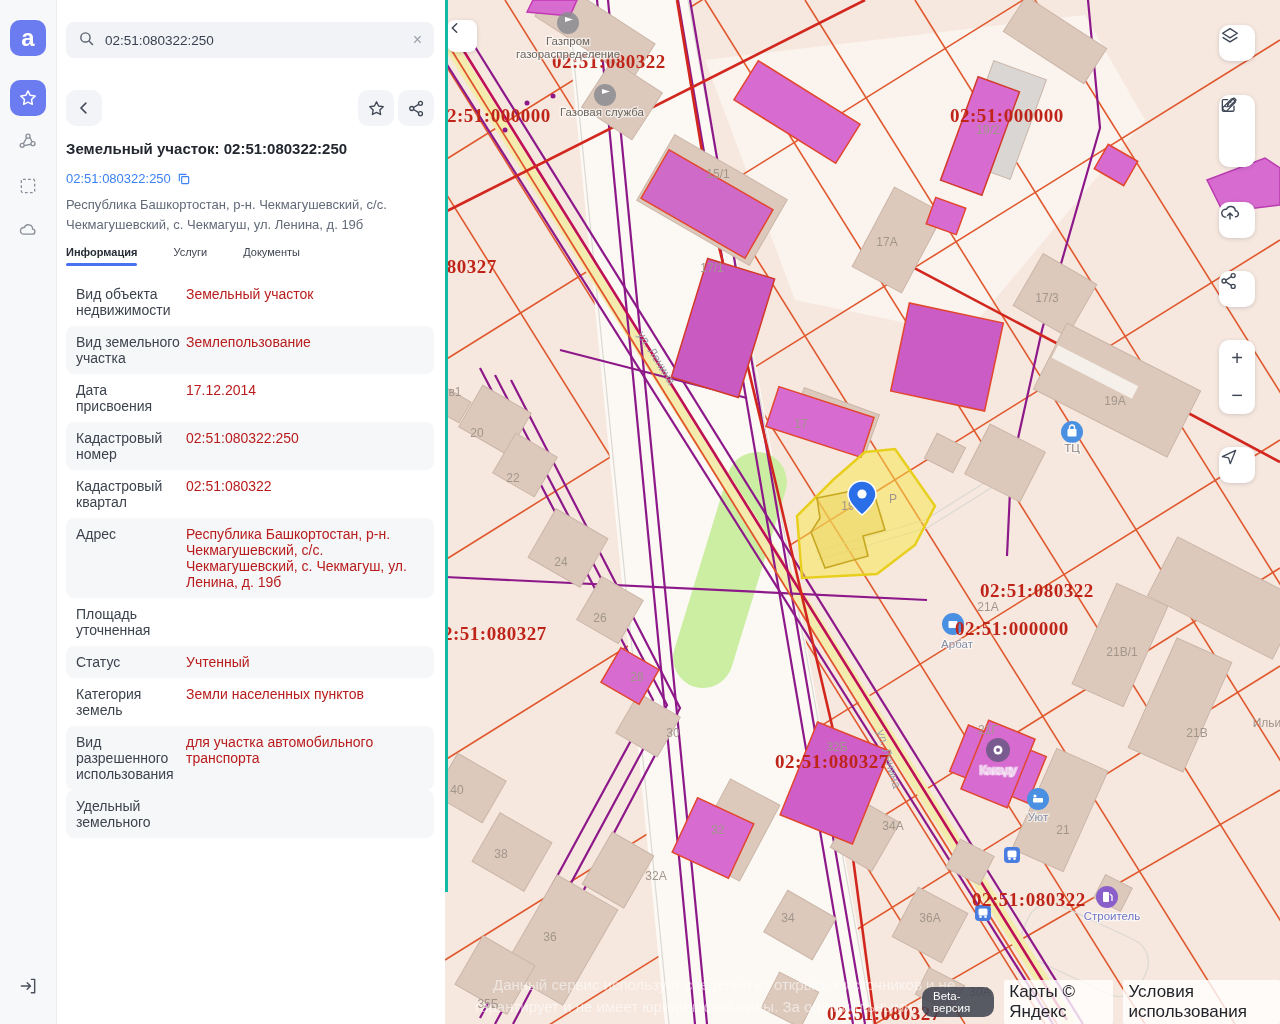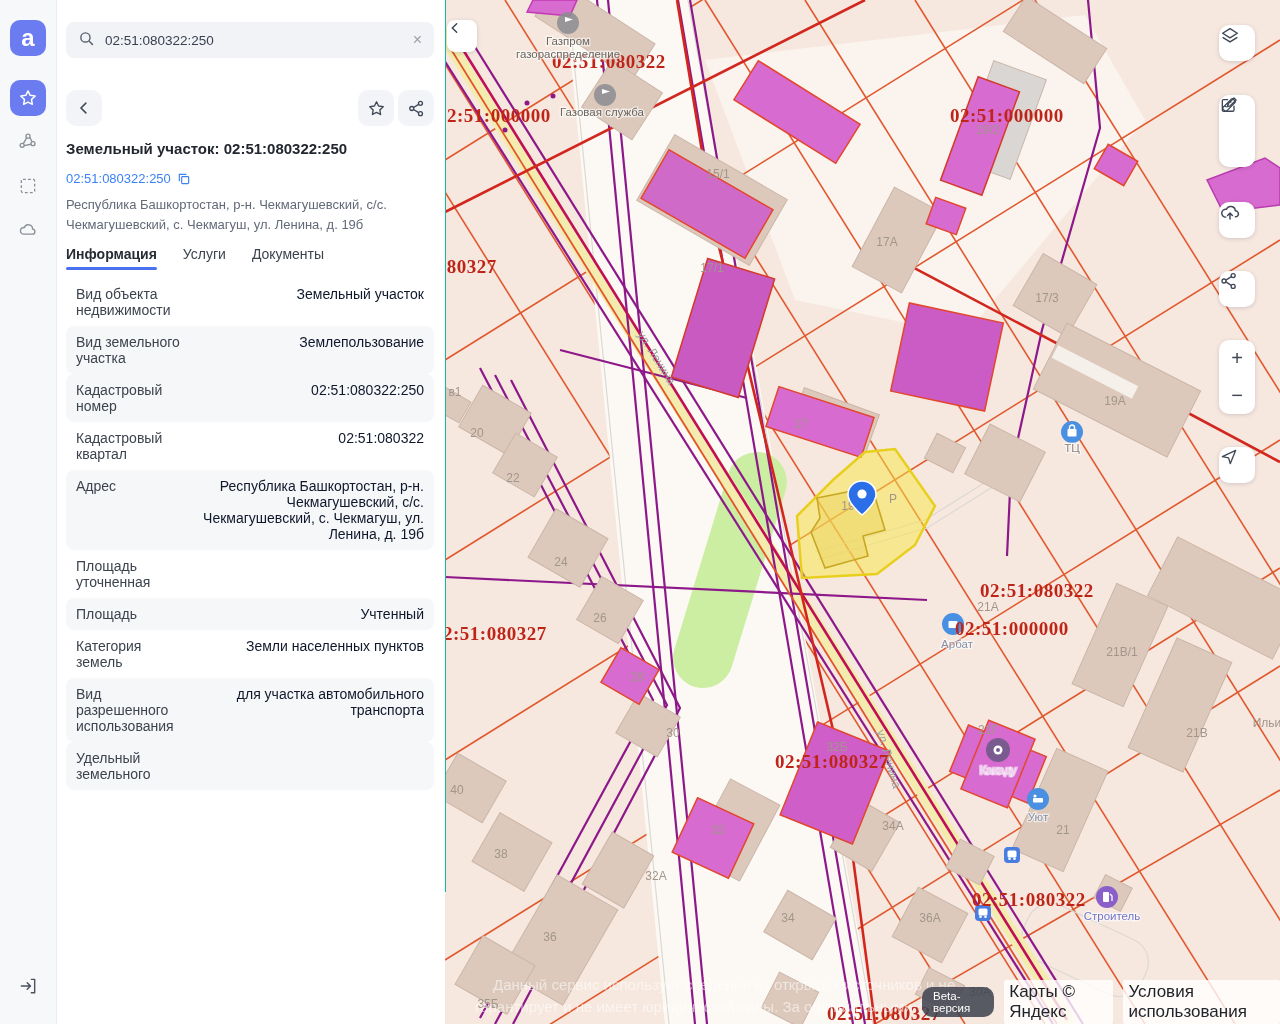--- a/index.html
+++ b/index.html
@@ -12,40 +12,40 @@
   .rail .logo{position:absolute;left:10px;top:20px;width:36px;height:36px;border-radius:10px;
     background:#6a7cf0;color:#fff;display:flex;align-items:center;justify-content:center;
     font-size:24px;font-weight:700;}
   .rail-btn{position:absolute;left:10px;width:36px;height:36px;border-radius:10px;
     display:flex;align-items:center;justify-content:center;color:#878d99;}
   .rail-btn.active{background:#6a7cf0;color:#fff;}
   .rail-btn svg{display:block}
 
   
   .panel{position:absolute;left:56px;top:0;width:389px;height:892px;background:#fff;
-    border-right:1px solid #14b8a6;z-index:25;overflow:hidden;}
+    border-right:3px solid #14b8a6;z-index:25;overflow:hidden;}
   .searchbar{position:absolute;left:10px;top:22px;width:368px;height:36px;background:#f1f3f6;
     border-radius:8px;display:flex;align-items:center;padding:0 12px;box-sizing:border-box;gap:8px;}
   .searchbar input{flex:1;border:none;background:transparent;outline:none;font-size:13.5px;
     color:#394050;font-family:"Liberation Sans",sans-serif;}
   .searchbar .clear{color:#9aa0aa;font-size:16px;cursor:pointer;line-height:1;}
   .hdr-btn{position:absolute;width:36px;height:36px;border-radius:10px;background:#f3f4f7;
     display:flex;align-items:center;justify-content:center;color:#3f4756;top:90px;}
   .title{position:absolute;left:10px;top:140px;width:370px;font-size:15px;font-weight:700;color:#22262e;}
   .cadlink{position:absolute;left:10px;top:171px;font-size:13px;color:#3c82f4;display:flex;gap:6px;align-items:center;}
   .addr{position:absolute;left:10px;top:195px;width:368px;font-size:13px;line-height:20px;color:#626a78;}
-  .tabs{position:absolute;left:10px;top:246px;display:flex;gap:26px;font-size:14px;color:#3d4450;}
+  .tabs{position:absolute;left:10px;top:246px;display:flex;gap:36px;font-size:11px;color:#3d4450;}
   .tab{padding-bottom:8px;position:relative;}
   .tab.active{font-weight:700;color:#272c35;}
   .tab.active:after{content:"";position:absolute;left:0;right:0;bottom:0;height:3px;border-radius:2px;background:#4a72f0;}
   .info{position:absolute;left:10px;top:278px;width:368px;}
   .irow{display:flex;gap:2px;padding:8px 10px;border-radius:8px;font-size:14px;line-height:16px;}
   .irow.alt{background:#f6f7f9;}
   .irow .lbl{width:108px;flex:none;color:#3d434e;}
-  .irow .val{flex:1;color:#0f172a;text-align:right;}
+  .irow .val{flex:1;color:#b91c1c;}
 
   
   .map{position:absolute;left:445px;top:0;width:835px;height:1024px;background:#f7e8df;overflow:hidden;}
   .map svg{position:absolute;left:0;top:0;}
   text.qlbl{font-family:"Liberation Serif",serif;font-weight:700;font-size:19px;fill:#bf2418;letter-spacing:.5px;}
   text.blbl{font-family:"Liberation Sans",sans-serif;font-size:12px;fill:#a2968c;}
   text.plbl{font-family:"Liberation Sans",sans-serif;font-size:11.5px;paint-order:stroke;stroke:#fff;stroke-width:2.5px;stroke-opacity:.6;}
   text.slbl{font-family:"Liberation Sans",sans-serif;font-size:12px;fill:#98a1ac;}
   text.wlbl{font-family:"Liberation Sans",sans-serif;font-size:15px;fill:rgba(255,255,255,.55);}
 
@@ -165,37 +165,41 @@
 
     <div class="info">
         <div class="irow">
           <div class="lbl">Вид объекта недвижимости</div>
           <div class="val">Земельный участок</div>
         </div>
         <div class="irow alt">
           <div class="lbl">Вид земельного участка</div>
           <div class="val">Землепользование</div>
         </div>
+        <div class="irow">
+          <div class="lbl">Дата присвоения</div>
+          <div class="val">17.12.2014</div>
+        </div>
         <div class="irow alt">
           <div class="lbl">Кадастровый номер</div>
           <div class="val">02:51:080322:250</div>
         </div>
         <div class="irow">
           <div class="lbl">Кадастровый квартал</div>
           <div class="val">02:51:080322</div>
         </div>
         <div class="irow alt">
           <div class="lbl">Адрес</div>
           <div class="val">Республика Башкортостан, р-н. Чекмагушевский, с/с. Чекмагушевский, с. Чекмагуш, ул. Ленина, д. 19б</div>
         </div>
         <div class="irow">
           <div class="lbl">Площадь уточненная</div>
         </div>
         <div class="irow alt">
-          <div class="lbl">Площадь</div>
+          <div class="lbl">Статус</div>
           <div class="val">Учтенный</div>
         </div>
         <div class="irow">
           <div class="lbl">Категория земель</div>
           <div class="val">Земли населенных пунктов</div>
         </div>
         <div class="irow alt">
           <div class="lbl">Вид разрешенного использования</div>
           <div class="val">для участка автомобильного транспорта</div>
         </div>

